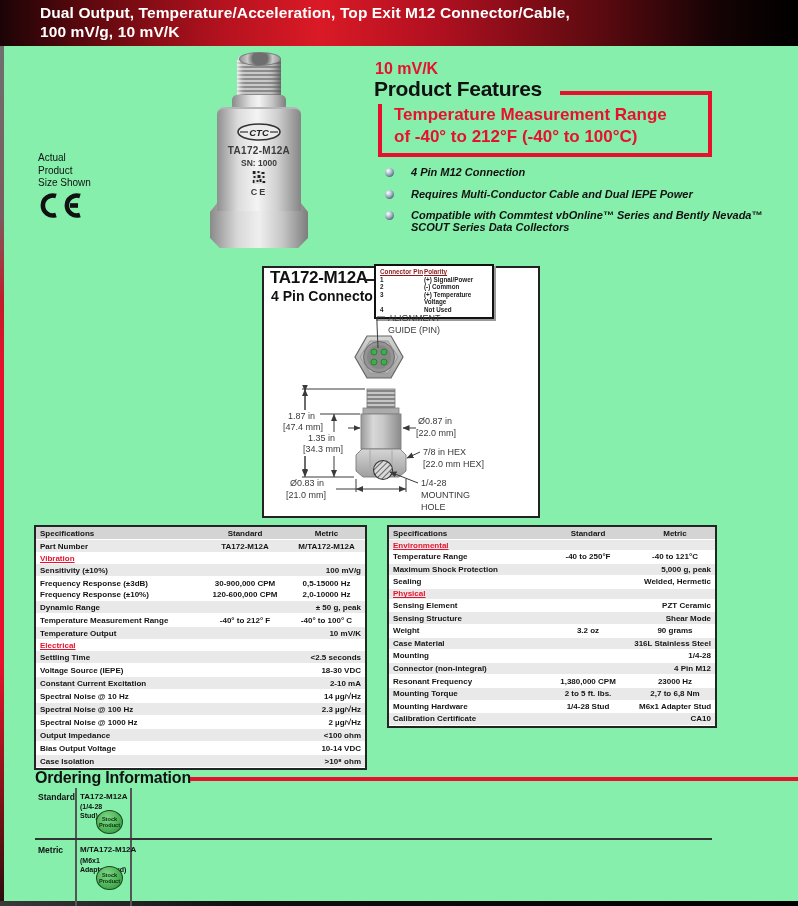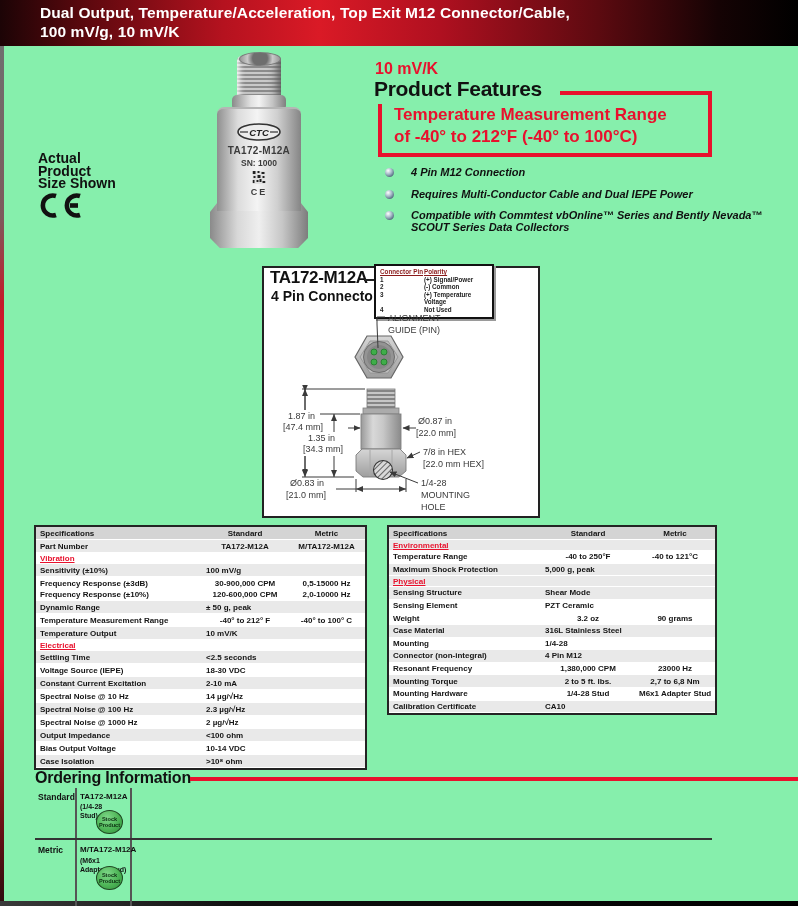--- a/index.html
+++ b/index.html
@@ -9,21 +9,21 @@
   
   .banner{position:absolute;left:0;top:0;width:798px;height:46px;
     background:linear-gradient(90deg,#1c0406 0%,#58080d 10%,#b5121f 28%,#da1a26 40%,#b01020 55%,#5c0a10 75%,#150304 90%,#000 100%);}
   .banner .t{position:absolute;left:40px;color:#fff;font-weight:bold;font-size:15.5px;letter-spacing:.1px;white-space:nowrap;}
   .banner .t1{top:4px;} .banner .t2{top:23px;}
   .edge-strip{position:absolute;left:0;top:46px;width:4px;height:855px;
     background:linear-gradient(180deg,#6f6f6f 0%,#7d5a5c 20%,#c41a29 30%,#e8112d 38%,#e8112d 72%,#8c1319 86%,#2e0d0e 100%);}
   .bottom-bar{position:absolute;left:0;top:901px;width:798px;height:5px;background:linear-gradient(90deg,#3a3a3a,#101010 30%,#000);}
 
   
-  .size-note{position:absolute;left:38px;top:152px;font-size:14px;font-weight:bold;line-height:12.5px;}
+  .size-note{position:absolute;left:38px;top:152px;font-size:10px;font-weight:normal;line-height:12.5px;}
   .ce{stroke:#111;stroke-width:4.6;fill:none;}
 
   
   .photo{position:absolute;left:186px;top:52px;width:146px;height:200px;}
   .ph-conn{position:absolute;left:51px;top:4px;width:44px;height:40px;border-radius:5px 5px 0 0;
     background:repeating-linear-gradient(180deg,#c9c9c9 0 2px,#8c8c8c 2px 4px);box-shadow:inset 6px 0 6px -4px #fff,inset -8px 0 8px -4px #5c5c5c;}
   .ph-cap{position:absolute;left:53px;top:0px;width:40px;height:12px;border-radius:50%;
     background:radial-gradient(circle at 50% 45%,#6e6e6e 0 35%,#c9c9c9 60%,#8f8f8f);border:1px solid #7a7a7a;}
   .ph-collar{position:absolute;left:46px;top:43px;width:54px;height:13px;border-radius:5px 5px 2px 2px;
     background:linear-gradient(90deg,#8a8a8a,#e2e2e2 35%,#f3f3f3 50%,#c4c4c4 75%,#7f7f7f);}
@@ -72,21 +72,21 @@
   .trow{display:grid;align-items:center;border-bottom:1px solid #fff;box-sizing:border-box;}
   #spec-left .trow{grid-template-columns:166px 86px 1fr;}
   #spec-right .trow{grid-template-columns:152px 94px 1fr;}
   .trow.thead{background:#d4d4d4;height:13px;}
   .trow.odd{background:#e9e9e9;} .trow.even{background:#fff;}
   .t-single{height:13px;} #spec-right .t-single{height:12.6px;}
   .t-section{height:11px;} .t-row2{height:24px;}
   .tc{padding:0 4px;white-space:nowrap;}
   .tc.cc{text-align:center;}
   .tc.sec{grid-column:1/4;color:#e8112d;text-decoration:underline;}
-  .tc.spanv{grid-column:2/4;text-align:left;}
+  .tc.spanv{grid-column:2/4;text-align:right;}
   .tc .ln{line-height:11px;}
 
   
   .ord-head{position:absolute;left:35px;top:769px;font-size:16px;font-weight:bold;letter-spacing:-.2px;}
   .ord-line{position:absolute;left:190px;top:777px;width:608px;height:4px;background:#e8112d;}
   .ord-v1{position:absolute;left:75px;top:788px;width:2px;height:118px;background:#555;}
   .ord-v2{position:absolute;left:130px;top:788px;width:2px;height:118px;background:#555;}
   .ord-h1{position:absolute;left:35px;top:838px;width:677px;height:2px;background:#333;}
   .ord-type{position:absolute;left:38px;font-size:8.5px;font-weight:bold;}
   .ord-part{position:absolute;left:80px;font-size:8px;font-weight:bold;}
@@ -382,30 +382,34 @@
       </div>
       <div class="trow even t-single">
         <div class="tc ">Temperature Range</div>
         <div class="tc cc">-40 to 250°F</div>
         <div class="tc cc">-40 to 121°C</div>
       </div>
       <div class="trow odd t-single">
         <div class="tc ">Maximum Shock Protection</div>
         <div class="tc spanv">5,000 g, peak</div>
       </div>
+      <div class="trow even t-single">
+        <div class="tc ">Sealing</div>
+        <div class="tc spanv">Welded, Hermetic</div>
+      </div>
       <div class="trow odd t-section">
         <div class="tc sec">Physical</div>
       </div>
+      <div class="trow even t-single">
+        <div class="tc ">Sensing Element</div>
+        <div class="tc spanv">PZT Ceramic</div>
+      </div>
       <div class="trow odd t-single">
         <div class="tc ">Sensing Structure</div>
         <div class="tc spanv">Shear Mode</div>
-      </div>
-      <div class="trow even t-single">
-        <div class="tc ">Sensing Element</div>
-        <div class="tc spanv">PZT Ceramic</div>
       </div>
       <div class="trow even t-single">
         <div class="tc ">Weight</div>
         <div class="tc cc">3.2 oz</div>
         <div class="tc cc">90 grams</div>
       </div>
       <div class="trow odd t-single">
         <div class="tc ">Case Material</div>
         <div class="tc spanv">316L Stainless Steel</div>
       </div>

